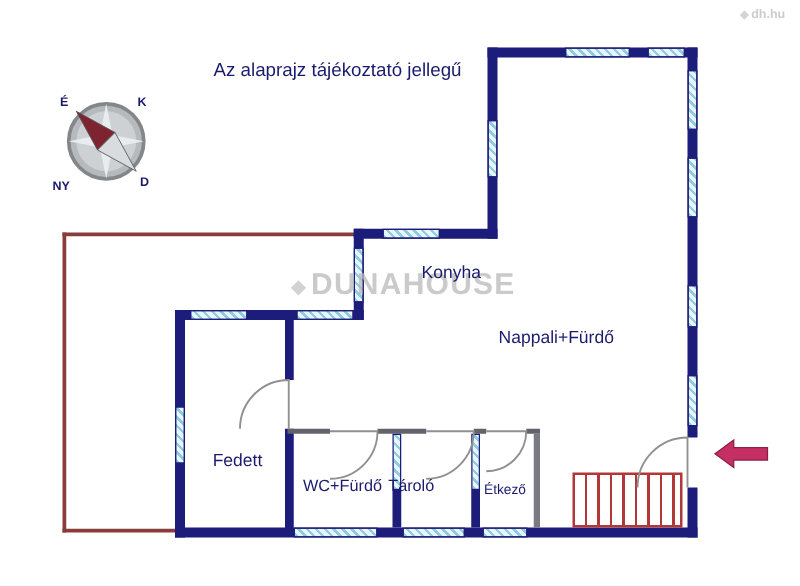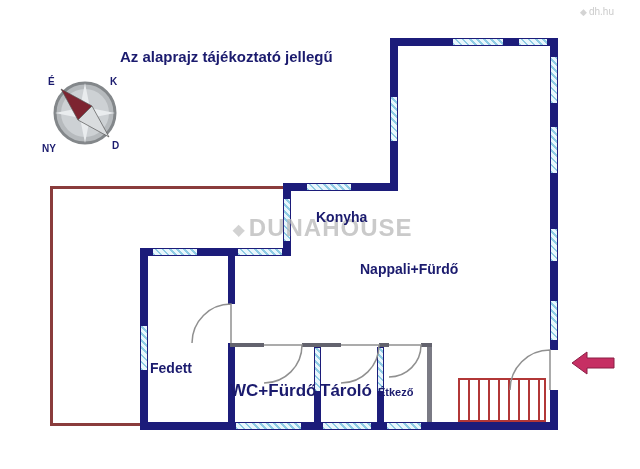--- a/index.html
+++ b/index.html
@@ -10,41 +10,41 @@
   .abs{position:absolute;}
   .wall{position:absolute;background:#1c1c7a;}
   .iwall{position:absolute;background:#63636e;}
   .gwall{position:absolute;background:#7a7a84;}
   .twall{position:absolute;background:#8a3c3c;}
   .win{
     position:absolute;box-sizing:border-box;border:1px solid #1c1c7a;
     background:repeating-linear-gradient(45deg,#8ecbe4 0px,#8ecbe4 2px,#e8f6fc 2px,#e8f6fc 5px);
   }
   .label{
-    position:absolute;color:#1b1b6e;font-weight:bold;
+    position:absolute;color:#1b1b6e;font-weight:normal;text-align:center;
     white-space:nowrap;
   }
   .title{font-size:15px;}
   .room{font-size:14px;}
-  .room-sm{font-size:17px;}
+  .room-sm{font-size:13px;}
   .room-xs{font-size:11px;}
   #stairs{
     position:absolute;left:458px;top:378px;width:88px;height:44px;box-sizing:border-box;
     border:2px solid #b23737;
     background:repeating-linear-gradient(90deg,#ffffff 0px,#ffffff 8px,#b23737 8px,#b23737 10px);
   }
   #center-watermark{
     position:absolute;left:225px;top:214px;width:195px;text-align:center;
     color:#b9b9b9;opacity:.75;pointer-events:none;
   }
   #center-watermark .brand{font-size:24px;font-weight:bold;letter-spacing:1px;}
   #center-watermark .diamond{font-size:16px;vertical-align:1px;margin-right:4px;color:#c4c4c4;}
   #center-watermark .url{font-size:10px;margin-top:1px;letter-spacing:1px;}
   #corner-watermark{
-    position:absolute;left:580px;top:6px;color:#cccccc;font-size:10px;font-weight:normal;
+    position:absolute;left:592px;top:6px;color:#cccccc;font-size:10px;font-weight:bold;
   }
   #corner-watermark .diamond{font-size:9px;margin-right:2px;color:#d4d4d4;}
   svg text{font-family:"Liberation Sans",sans-serif;font-weight:bold;fill:#1b1b6e;}
 </style>
 </head>
 <body>
 
 <div id="plan">
 
   <div class="label title abs" style="left:120px;top:48px;width:300px;">Az alaprajz tájékoztató jellegű</div>
@@ -124,16 +124,16 @@
   <div id="center-watermark">
     <div>
       <span class="diamond">◆</span><span class="brand">DUNAHOUSE</span>
     </div>
   </div>
 
   <div class="label room" style="left:316px;top:209px;width:90px;">Konyha</div>
   <div class="label room" style="left:360px;top:261px;width:170px;">Nappali+Fürdő</div>
   <div class="label room" style="left:150px;top:360px;width:80px;">Fedett</div>
   <div class="label room-sm" style="left:230px;top:381px;width:88px;">WC+Fürdő</div>
-  <div class="label room-sm" style="left:320px;top:381px;width:66px;">Tároló</div>
+  <div class="label room-sm" style="left:296px;top:381px;width:66px;">Tároló</div>
   <div class="label room-xs" style="left:378px;top:386px;width:52px;">Étkező</div>
 
 </div>
 
 </body></html>

